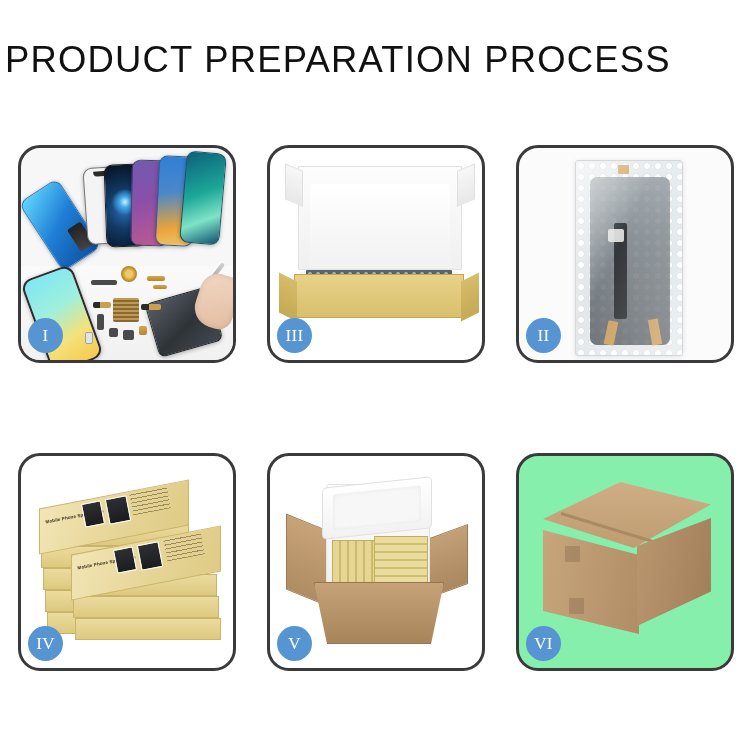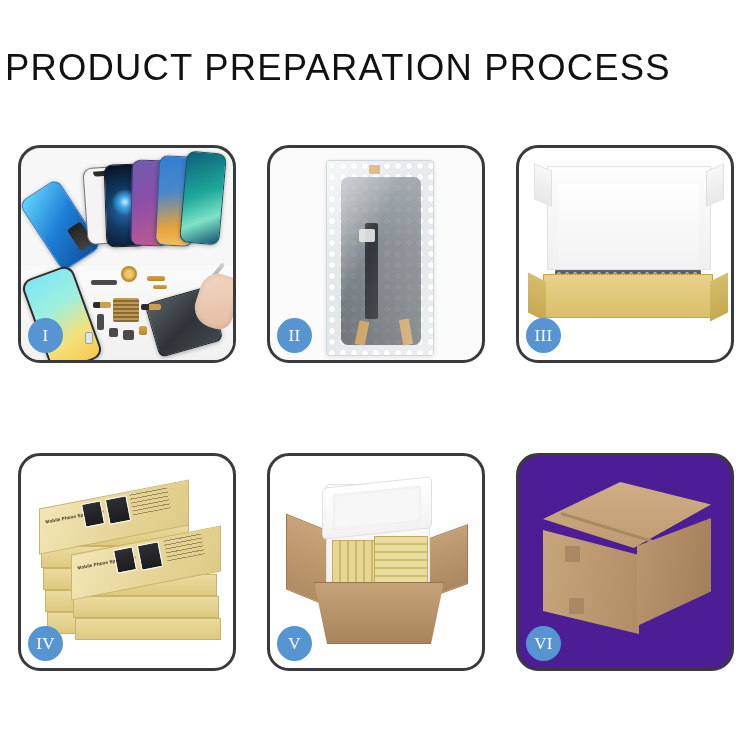--- a/index.html
+++ b/index.html
@@ -15,21 +15,21 @@
   .page {
     position: relative;
     width: 750px;
     height: 750px;
     background: #ffffff;
   }
 
   
   .header {
     position: absolute;
-    top: 8px; left: 0;
+    top: 0; left: 0;
     width: 670px;
     padding-top: 40px;
     text-align: center;
   }
 
   .title {
     font-size: 37px;
     font-weight: 400;
     letter-spacing: 1.2px;
     color: #111111;
@@ -373,21 +373,21 @@
       repeating-linear-gradient(90deg, #e6d694 0 6px, #cdb96a 6px 8px);
     border: 1px solid #c4ad60;
   }
   .v-content2 {
     position: absolute; left: 104px; top: 80px; width: 54px; height: 48px;
     background: repeating-linear-gradient(0deg, #eadc9e 0 6px, #d2be6f 6px 8px);
     border: 1px solid #c4ad60;
   }
 
   
-  .p6 { background: #4c1d95; text-decoration: underline; }
+  .p6 { background: #86efac; text-decoration: underline; }
   .c-top {
     position: absolute; left: 24px; top: 26px; width: 168px; height: 66px;
     background: linear-gradient(#cfae85,#bf9c72);
     clip-path: polygon(46% 0, 100% 34%, 54% 100%, 0 56%);
     border-radius: 2px;
   }
   .c-seam {
     position: absolute; left: 42px; top: 56px; width: 128px; height: 3px;
     background: #a88a63;
     transform: rotate(17deg);
@@ -443,48 +443,48 @@
         <div class="part" style="left:76px;top:166px;width:7px;height:16px;"></div>
         <div class="part" style="left:88px;top:180px;width:9px;height:9px;"></div>
         <div class="part" style="left:102px;top:182px;width:11px;height:10px;"></div>
         <div class="part part-gold" style="left:118px;top:178px;width:8px;height:9px;"></div>
         <div class="part" style="left:64px;top:184px;width:8px;height:12px;background:#dfe6ea;border:1px solid #9aa3a8;"></div>
 
         <div class="tool"></div>
         <div class="hand"></div>
       </div>
       <div class="badge">I</div>
+    </div>
+
+    <div class="panel p3">
+      <div class="panel-photo">
+        <div class="b3-lid"></div>
+        <div class="b3-foam"></div>
+        <div class="b3-inner"></div>
+        <div class="b3-bubbles"></div>
+        <div class="b3-base"></div>
+      </div>
+      <div class="badge">III</div>
     </div>
 
     <div class="panel p2">
       <div class="panel-photo">
         <div class="bubblewrap">
           <div class="bw-screen"></div>
           <div class="bw-flex"></div>
           <div class="bw-conn"></div>
           <div class="bw-tape" style="left:42px;top:4px;width:11px;height:9px;"></div>
           <div class="bw-tape" style="left:30px;top:160px;width:10px;height:24px;transform:rotate(12deg);"></div>
           <div class="bw-tape" style="left:74px;top:158px;width:10px;height:26px;transform:rotate(-10deg);"></div>
           <div class="bw-gloss"></div>
         </div>
       </div>
       <div class="badge">II</div>
     </div>
 
-    <div class="panel p3">
-      <div class="panel-photo">
-        <div class="b3-lid"></div>
-        <div class="b3-foam"></div>
-        <div class="b3-inner"></div>
-        <div class="b3-bubbles"></div>
-        <div class="b3-base"></div>
-      </div>
-      <div class="badge">III</div>
-    </div>
-
     <div class="panel p4">
       <div class="panel-photo">
         <div class="stack">
 
           <div class="sbox" style="left:8px;  top:44px;"></div>
           <div class="sbox" style="left:10px; top:66px;"></div>
           <div class="sbox" style="left:12px; top:88px;"></div>
           <div class="sbox" style="left:14px; top:110px;"></div>
           <div class="sbox" style="left:16px; top:132px;"></div>
 

